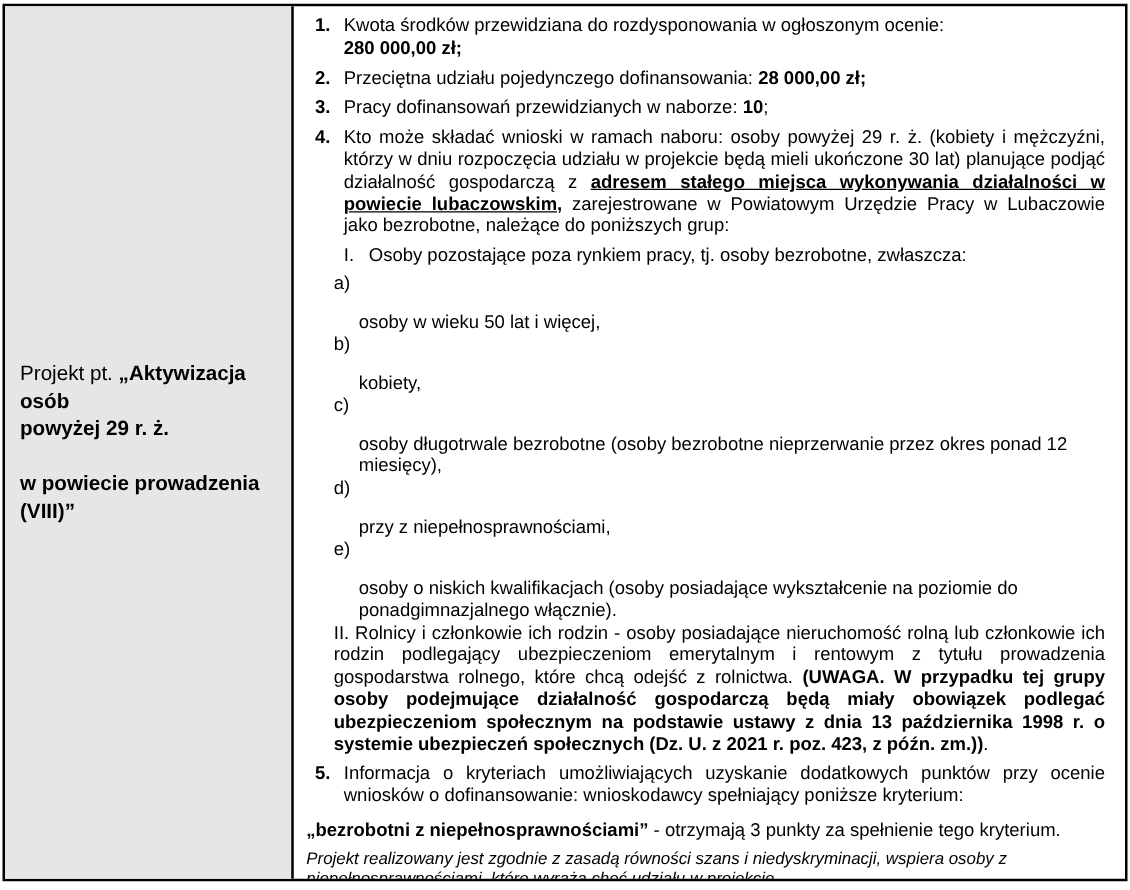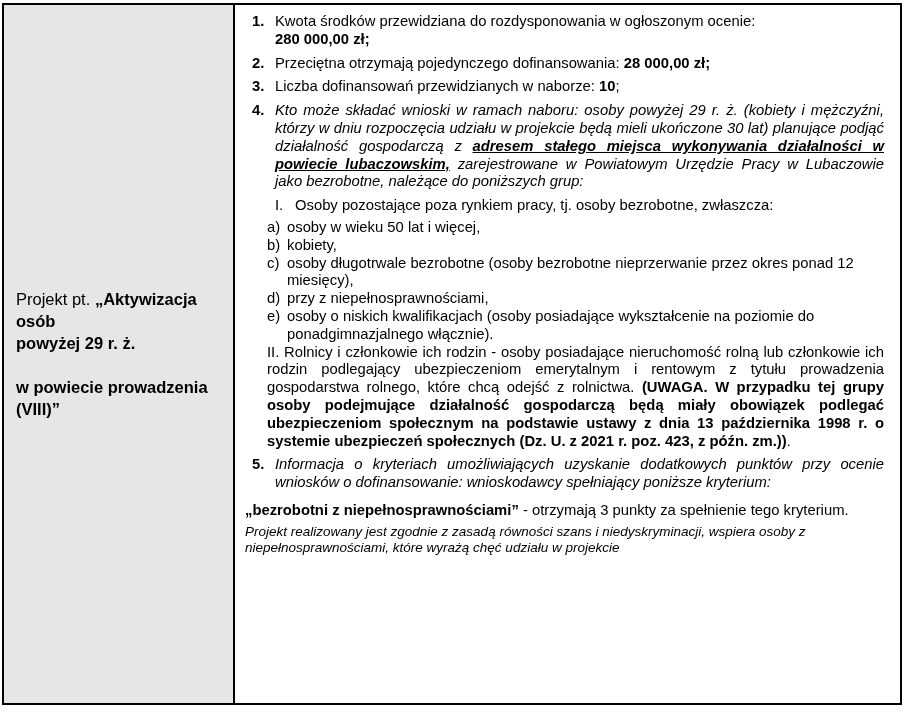--- a/index.html
+++ b/index.html
@@ -56,33 +56,33 @@
     padding-left: 7px;
     margin-top: 6px;
   }
   .num-item.first { margin-top: 0; }
   .num {
     flex: none;
     width: 23px;
     font-weight: bold;
   }
   .body { flex: 1; min-width: 0; }
-  .jst { text-align: justify; font-style: italic; }
+  .jst { text-align: justify; }
   .group-header {
     display: flex;
     margin-top: 6px;
   }
   .gmarker { flex: none; width: 20px; }
   .sub-list {
     margin-top: 4px;
     margin-left: -8px;
   }
   .sub-item { display: flex; }
   .sub-marker { flex: none; width: 20px; }
-  .sub-text { flex: 1; min-width: 0; }
+  .sub-text { flex: 1; min-width: 0; margin-top: 31px; }
   .group2 {
     margin-left: -8px;
     text-align: justify;
   }
   .para {
     margin: 10px 0 0 0;
   }
   .footer-note {
     margin: 4px 0 0 0;
     font-size: 13.5px;
@@ -104,26 +104,26 @@
 
     <div class="cell-right">
 
       <div class="num-item first">
         <span class="num">1.</span>
         <div class="body"><span>Kwota środków przewidziana do rozdysponowania w ogłoszonym ocenie:</span><br><span class="b">280 000,00 zł;</span></div>
       </div>
 
       <div class="num-item">
         <span class="num">2.</span>
-        <div class="body"><span>Przeciętna otrzymają pojedynczego dofinansowania: </span><span class="b">28 000,00 zł;</span></div>
+        <div class="body"><span>Przeciętna udziału pojedynczego dofinansowania: </span><span class="b">28 000,00 zł;</span></div>
       </div>
 
       <div class="num-item">
         <span class="num">3.</span>
-        <div class="body"><span>Liczba dofinansowań przewidzianych w naborze: </span><span class="b">10</span><span>;</span></div>
+        <div class="body"><span>Pracy dofinansowań przewidzianych w naborze: </span><span class="b">10</span><span>;</span></div>
       </div>
 
       <div class="num-item">
         <span class="num">4.</span>
         <div class="body">
           <div class="jst"><span>Kto może składać wnioski w ramach naboru: osoby powyżej 29 r. ż. (kobiety i mężczyźni, którzy w dniu rozpoczęcia udziału w projekcie będą mieli ukończone 30 lat) planujące podjąć działalność gospodarczą z </span><span class="b u">adresem stałego miejsca wykonywania działalności w powiecie lubaczowskim,</span><span> zarejestrowane w Powiatowym Urzędzie Pracy w Lubaczowie jako bezrobotne, należące do poniższych grup:</span></div>
 
           <div class="group-header">
             <span class="gmarker">I.</span>
             <span>Osoby pozostające poza rynkiem pracy, tj. osoby bezrobotne, zwłaszcza:</span>

